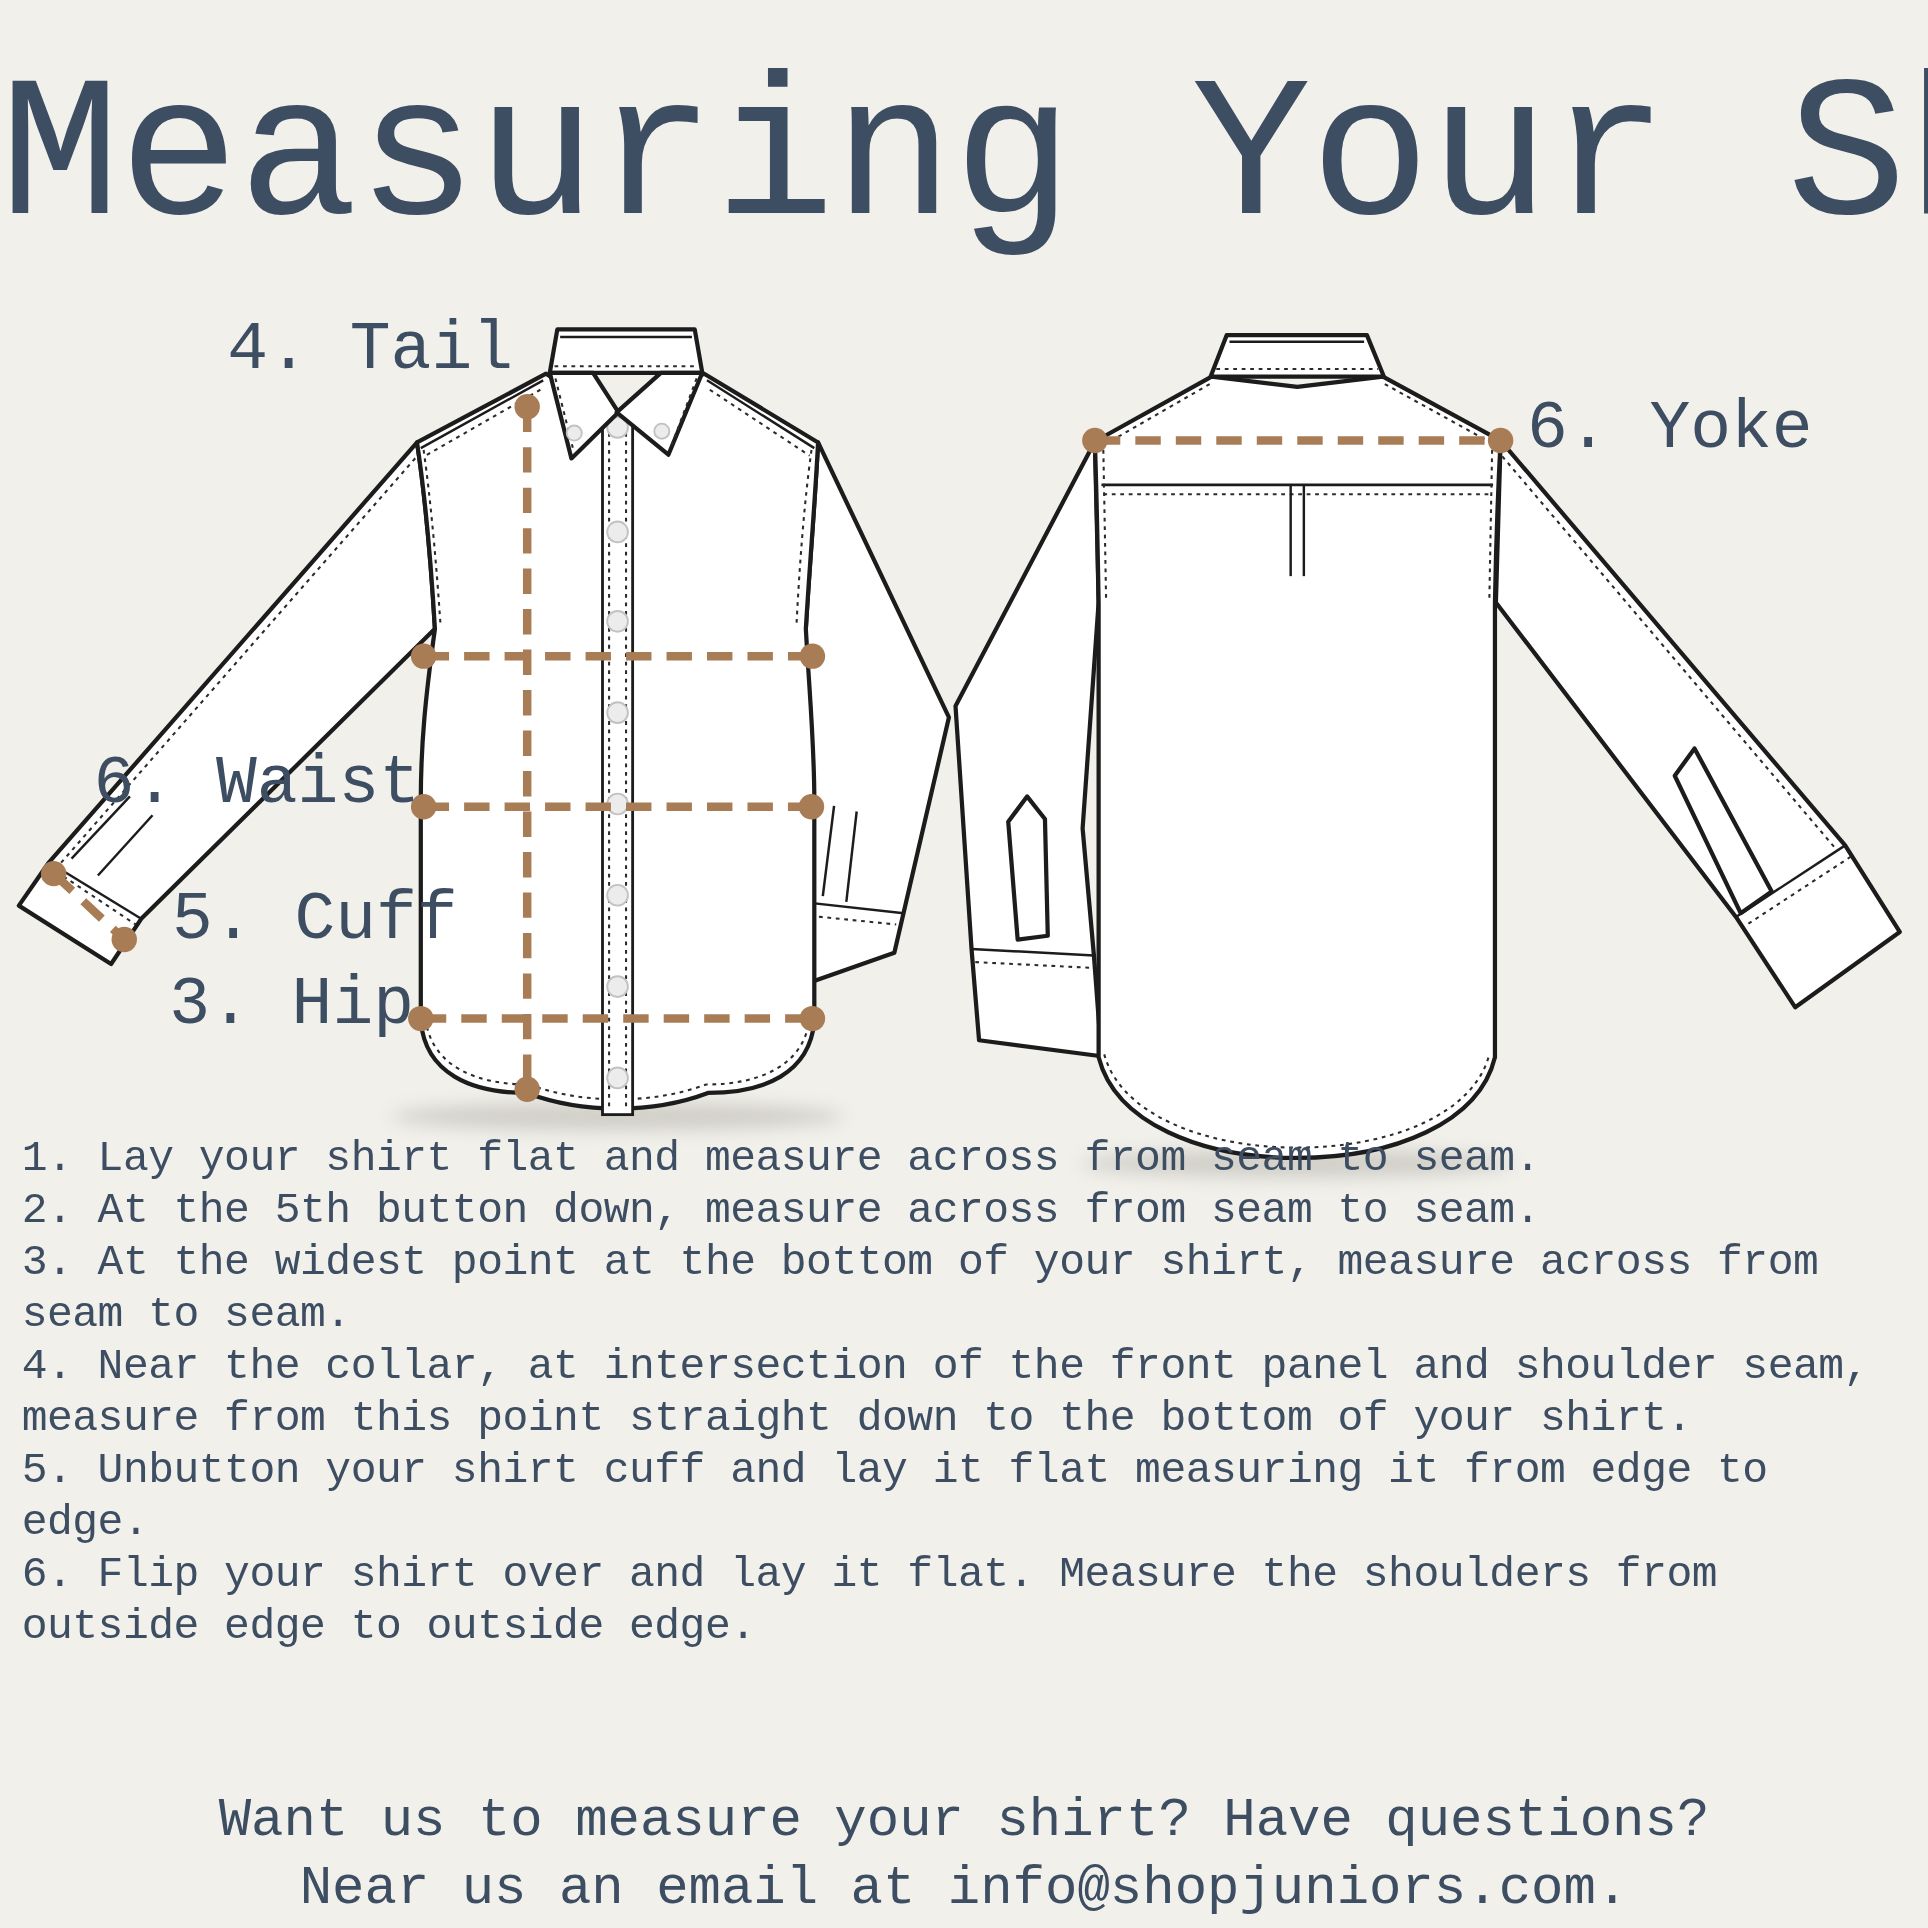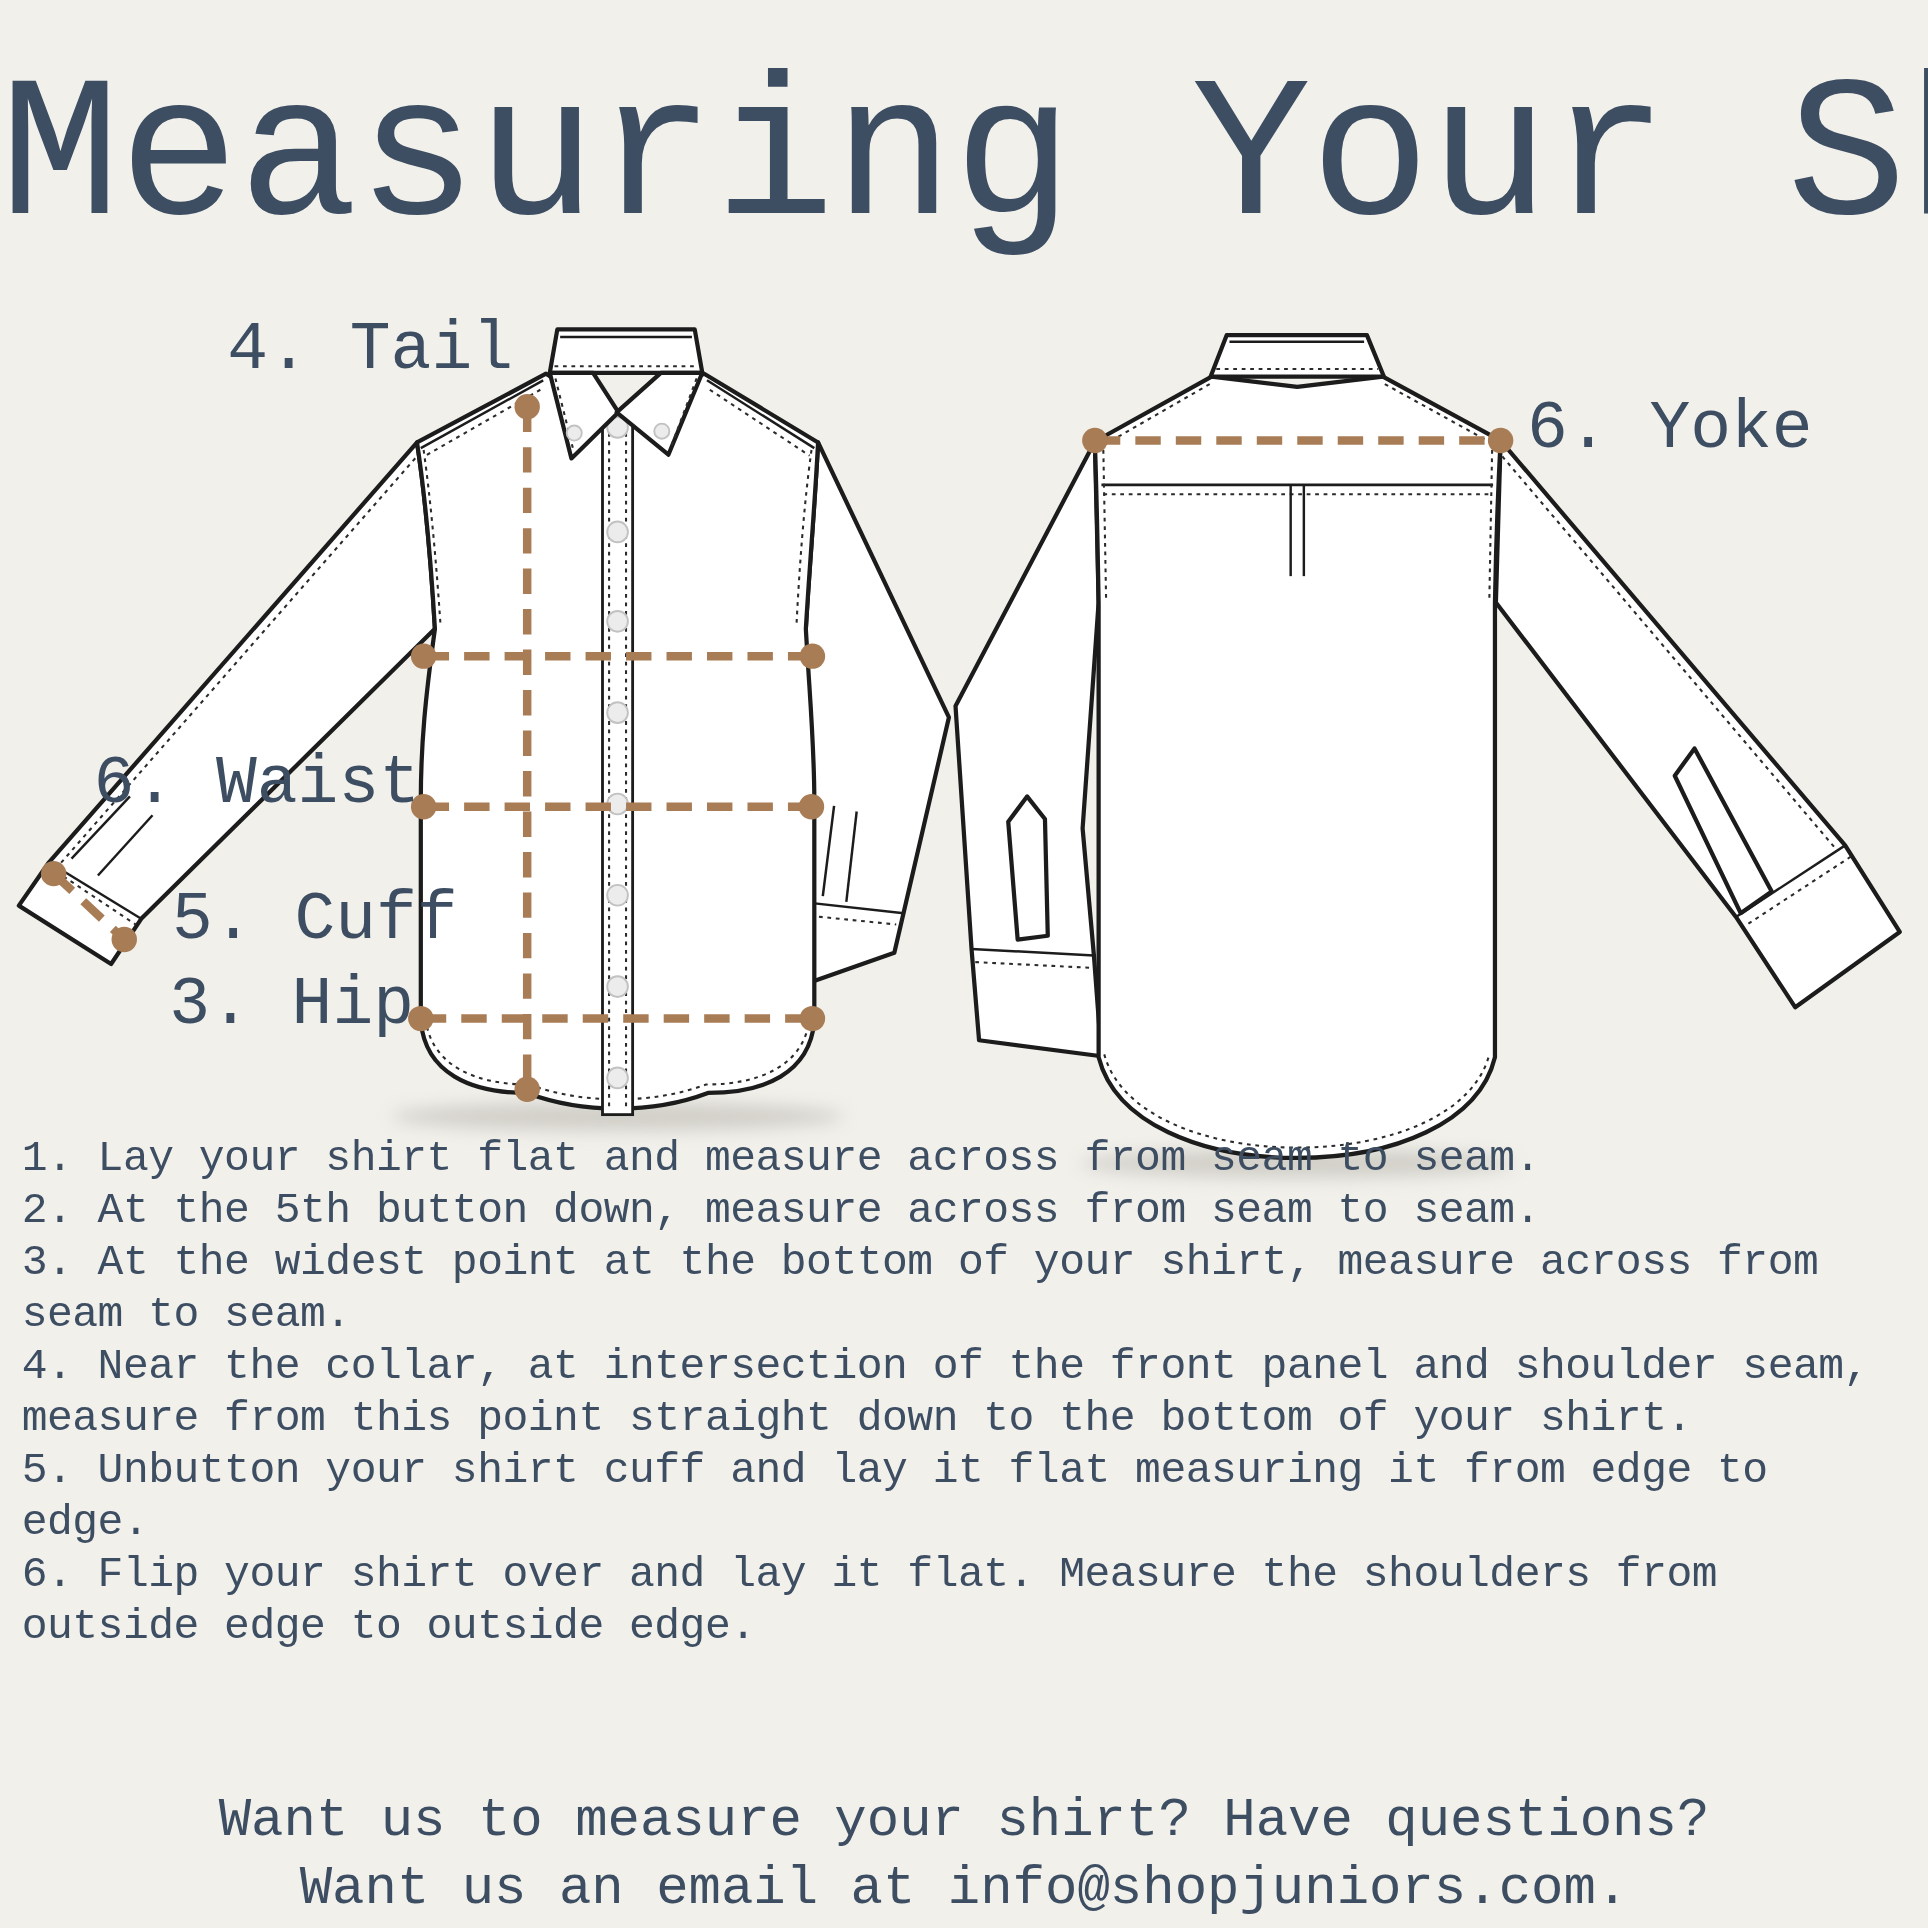--- a/index.html
+++ b/index.html
@@ -188,16 +188,16 @@
 
   <div class="instructions">1. Lay your shirt flat and measure across from seam to seam.
 2. At the 5th button down, measure across from seam to seam.
 3. At the widest point at the bottom of your shirt, measure across from seam to seam.
 4. Near the collar, at intersection of the front panel and shoulder seam, measure from this point straight down to the bottom of your shirt.
 5. Unbutton your shirt cuff and lay it flat measuring it from edge to edge.
 6. Flip your shirt over and lay it flat. Measure the shoulders from outside edge to outside edge.</div>
 
   <div class="footer">
     <div>Want us to measure your shirt? Have questions?</div>
-    <div>Want us an email at info@shopjuniors.com.</div>
+    <div>Near us an email at info@shopjuniors.com.</div>
   </div>
 </div>
 
 
 </body></html>

